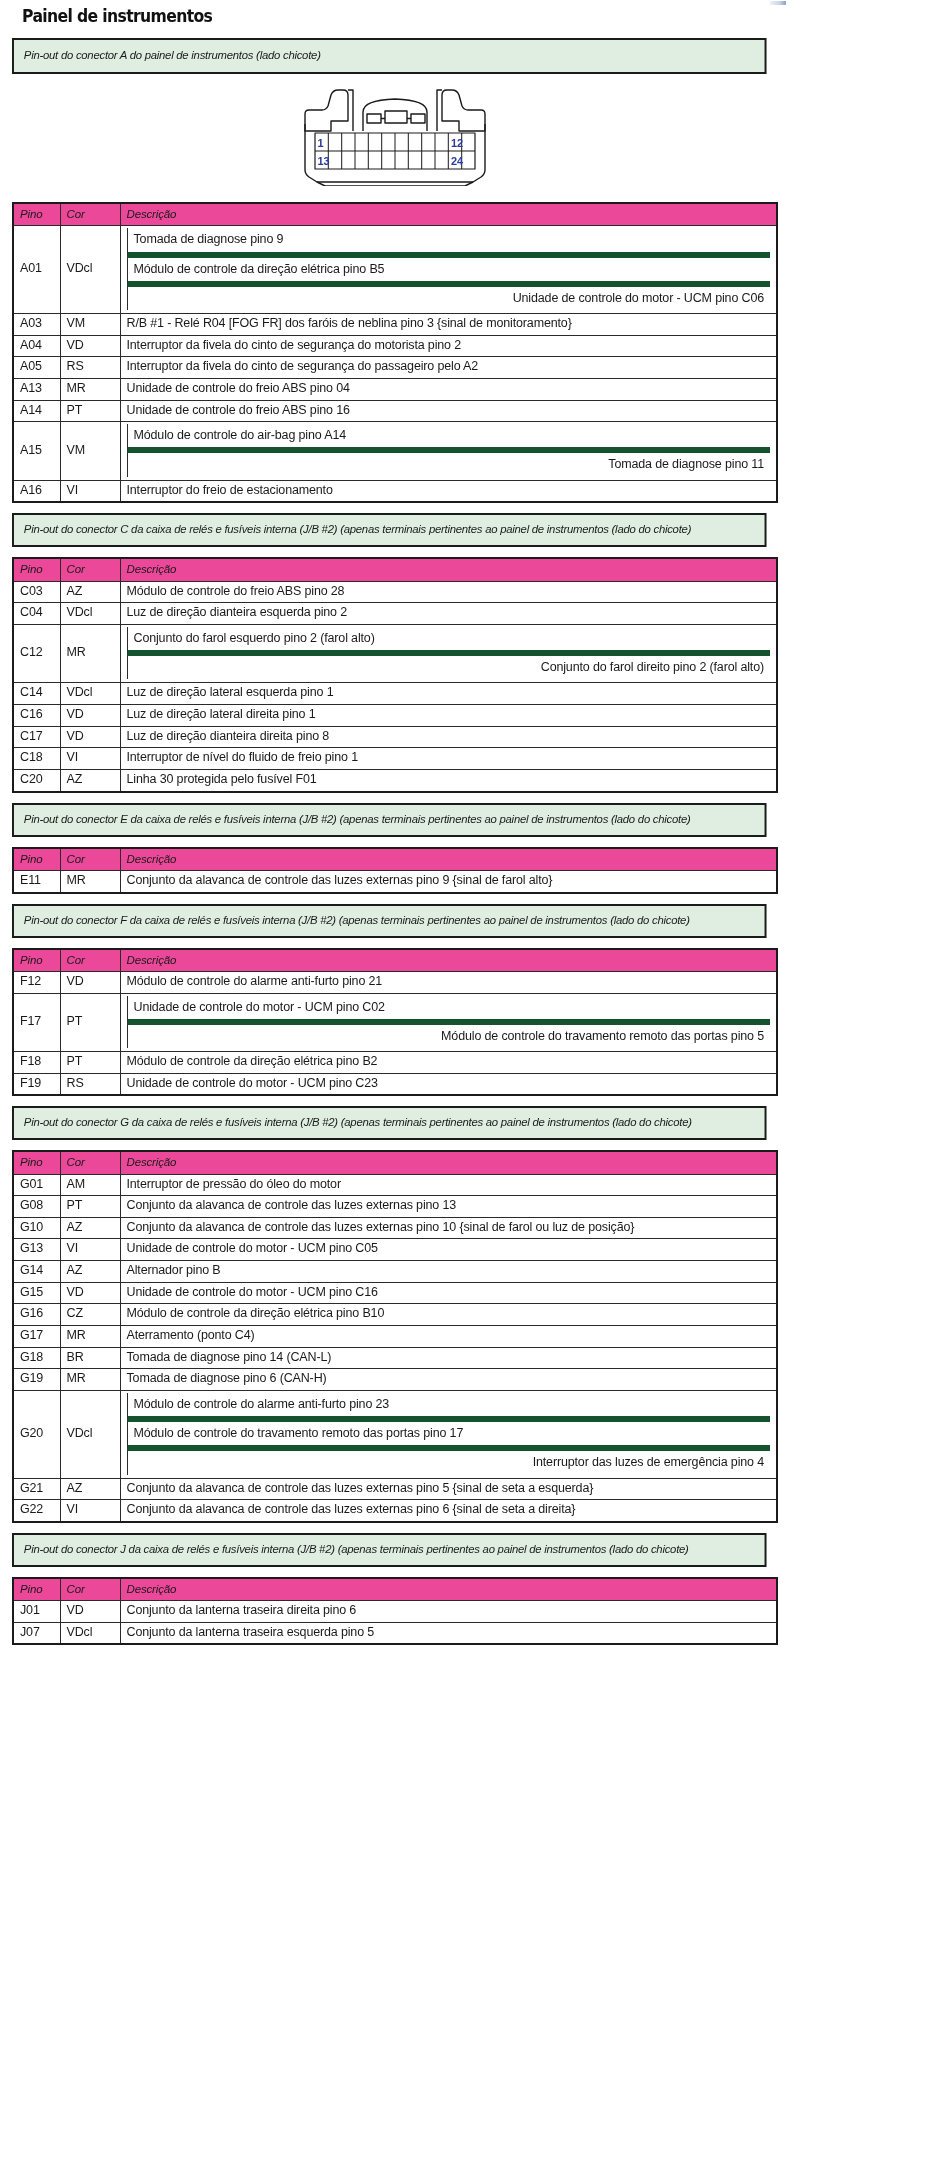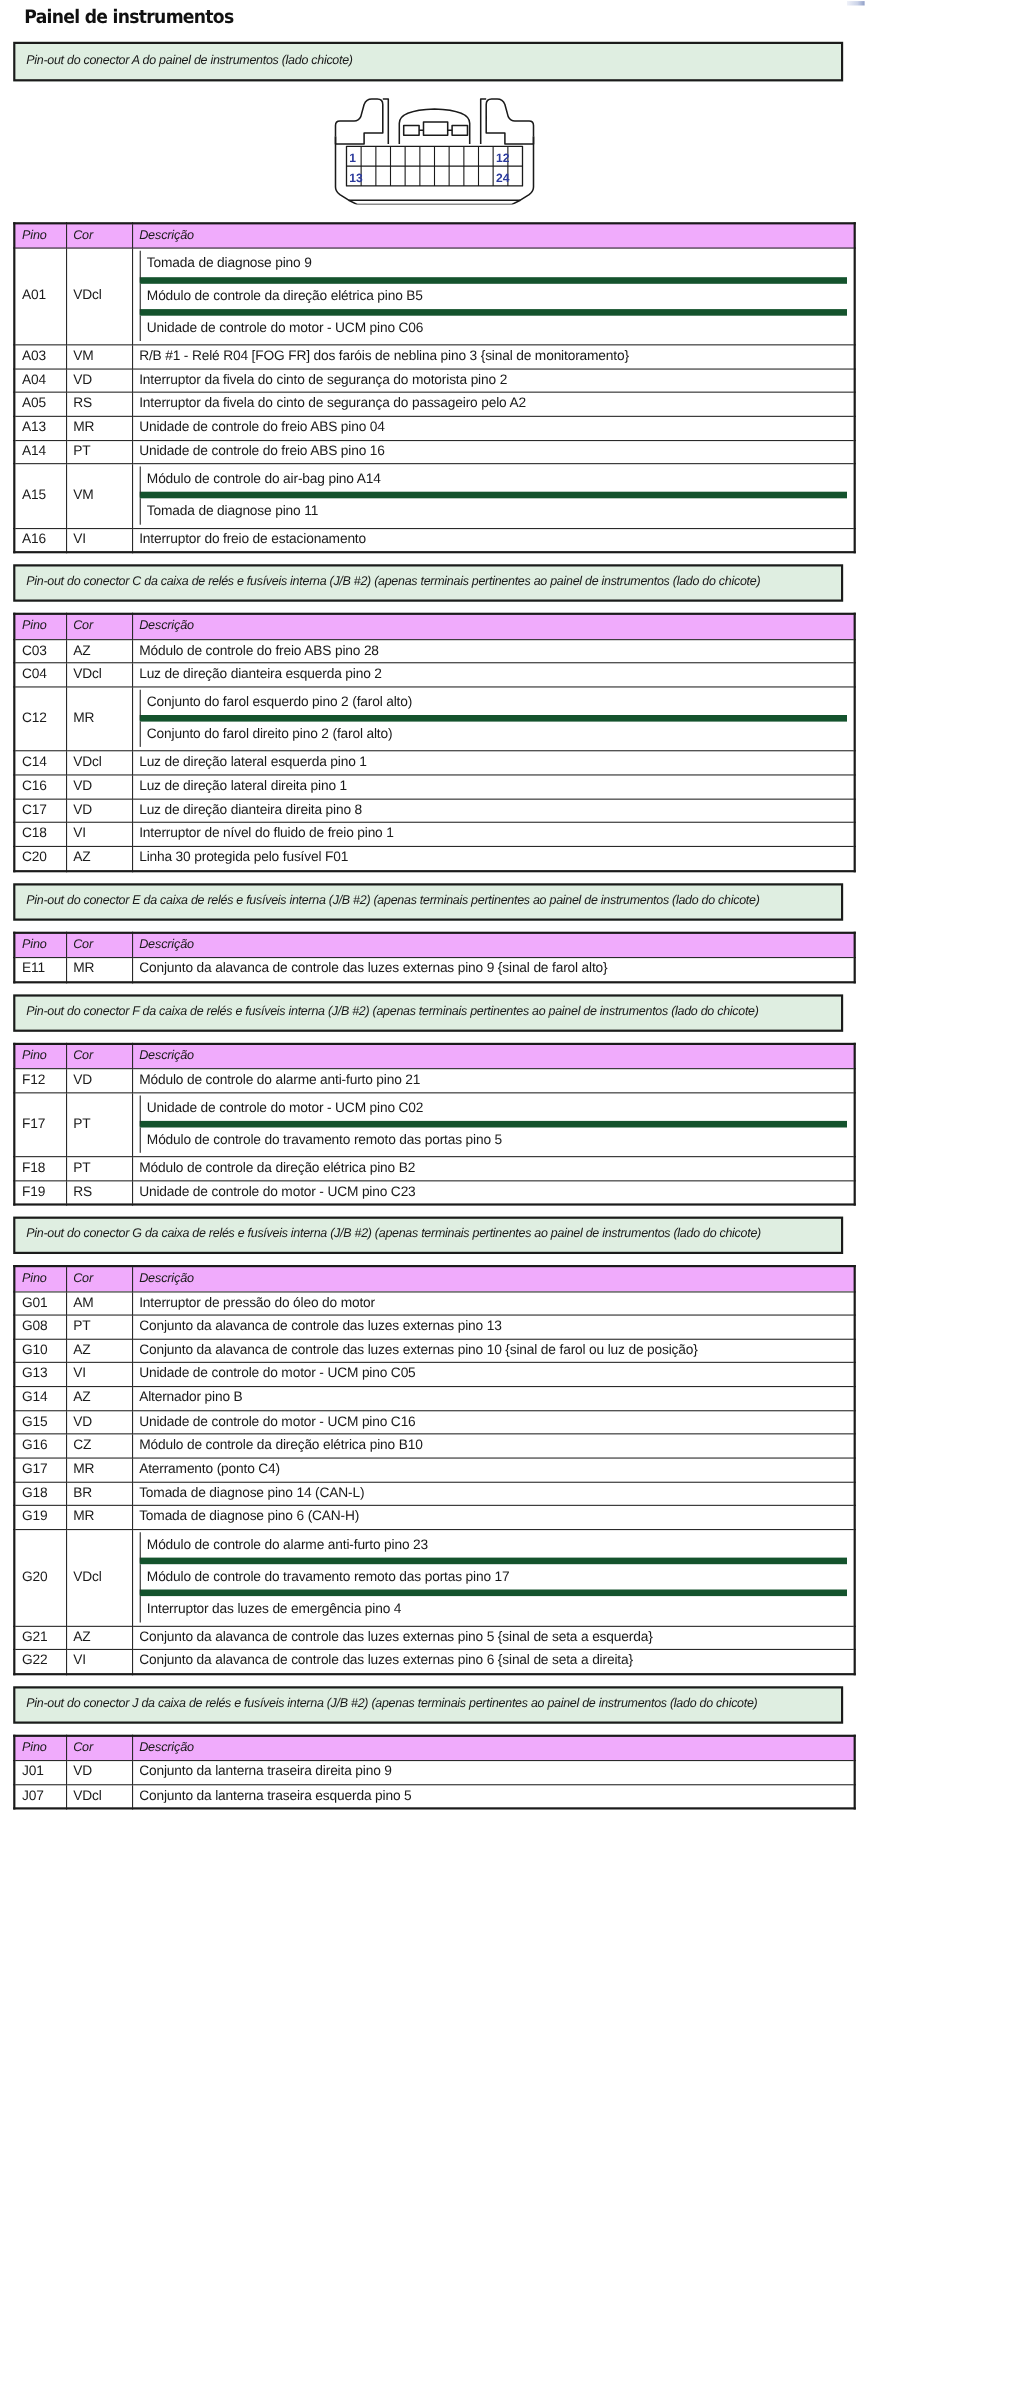--- a/index.html
+++ b/index.html
@@ -82,39 +82,39 @@
     border: 1px solid #2a2a2a;
     padding: 2px 6px 3px 6px;
     font-size: 12.5px;
     line-height: 1.25;
     vertical-align: middle;
     text-align: left;
     background: #ffffff;
     letter-spacing: -0.15px;
   }
   table.pinout thead th {
-    background: #f0abfc;
+    background: #ec4899;
     font-style: italic;
     font-weight: normal;
     font-size: 11.5px;
     padding: 3px 6px 4px 6px;
   }
   col.c-pin   { width: 47px; }
   col.c-cor   { width: 60px; }
   col.c-desc  { width: auto; }
 
   td.pin, td.cor { text-align: left; }
   td.multi-desc { padding: 0; border: none; }
   td.multi-desc .sub {
     border-bottom: 6px solid #14532d;
     border-left: 1px solid #2a2a2a;
     padding: 3px 6px 4px 6px;
     line-height: 1.3;
   }
-  td.multi-desc .sub:last-child { border-bottom: none; }
+  td.multi-desc .sub:last-child { border-bottom: none; text-align: right; }
 
   .row-h { height: 21px; }
 </style>
 </head>
 <body>
 
 <div class="page">
 
   <div class="corner-mark"></div>
 
@@ -463,21 +463,21 @@
       <tr>
         <th>Pino</th>
         <th>Cor</th>
         <th>Descrição</th>
       </tr>
     </thead>
     <tbody>
       <tr class="row-h">
         <td class="pin">J01</td>
         <td class="cor">VD</td>
-        <td>Conjunto da lanterna traseira direita pino 9</td>
+        <td>Conjunto da lanterna traseira direita pino 6</td>
       </tr>
       <tr class="row-h">
         <td class="pin">J07</td>
         <td class="cor">VDcl</td>
         <td>Conjunto da lanterna traseira esquerda pino 5</td>
       </tr>
     </tbody>
   </table>
 
 </div>

